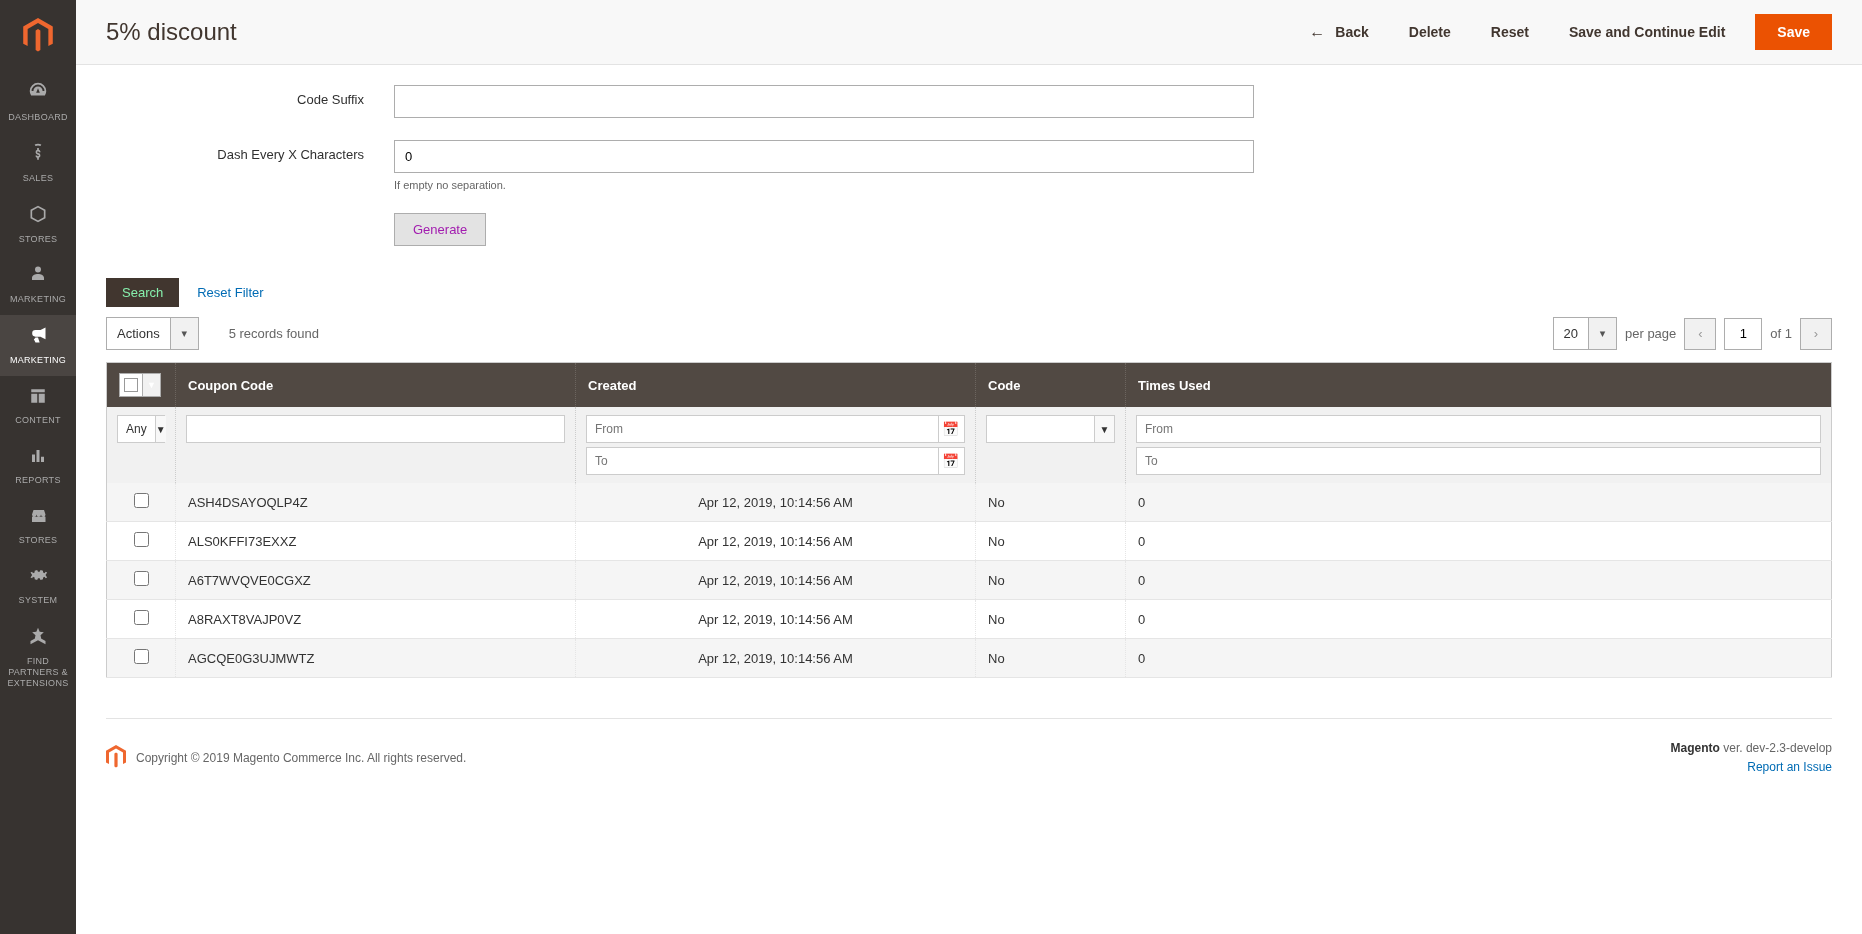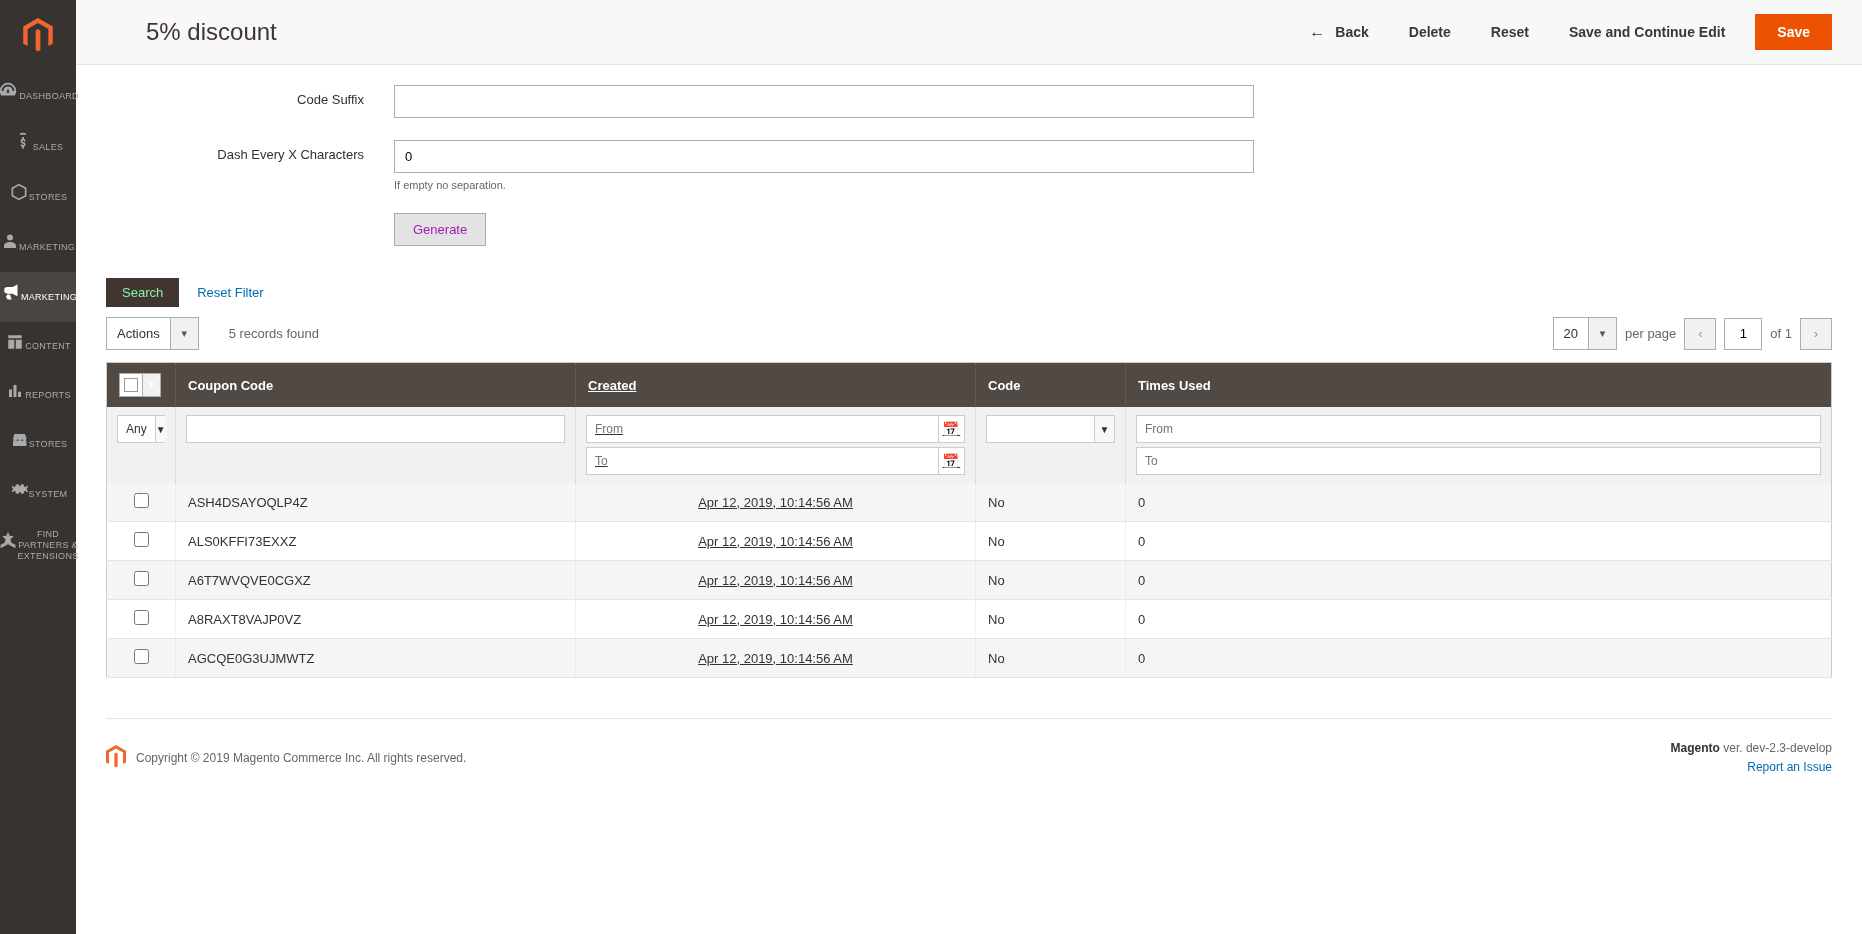--- a/index.html
+++ b/index.html
@@ -1,28 +1,28 @@
 <!DOCTYPE html>
 <html><head>
 <meta charset="utf-8">
 <style>
 * { margin: 0; padding: 0; box-sizing: border-box; }
 body { font-family: 'Helvetica Neue', Arial, sans-serif; font-size: 13px; color: #333; background: #fff; }
 
 
 .sidebar { position: fixed; left: 0; top: 0; width: 76px; height: 100vh; background: #373330; color: #aaa; z-index: 100; }
 .sidebar-logo { height: 70px; display: flex; align-items: center; justify-content: center; cursor: pointer; }
-.sidebar-item { display: flex; flex-direction: row; align-items: center; justify-content: center; padding: 10px 4px; color: #aaa; font-size: 9px; cursor: pointer; text-align: center; line-height: 1.2; }
+.sidebar-item { display: flex; flex-direction: column; align-items: center; justify-content: center; padding: 10px 4px; color: #aaa; font-size: 9px; cursor: pointer; text-align: center; line-height: 1.2; }
 .sidebar-item.active { background: #4a4542; color: #fff; }
 .sidebar-item .icon { font-size: 20px; margin-bottom: 5px; }
 .sidebar-item .label { letter-spacing: 0.3px; }
 
 
 .header { position: fixed; left: 76px; top: 0; right: 0; height: 65px; background: #f8f8f8; border-bottom: 1px solid #e3e3e3; display: flex; align-items: center; padding: 0 30px; z-index: 50; }
-.header-title { font-size: 24px; color: #41362f; font-weight: 400; margin-left: 40px; }
+.header-title { font-size: 24px; color: #41362f; font-weight: 400; }
 .header-actions { margin-left: auto; display: flex; align-items: center; gap: 0; }
 .header-btn { padding: 0 20px; height: 65px; display: flex; align-items: center; font-size: 14px; font-weight: 600; color: #41362f; cursor: pointer; background: transparent; border: none; }
 .header-btn.back::before { content: '←'; margin-right: 10px; font-size: 16px; }
 .header-btn.save { background: #eb5202; color: #fff; padding: 10px 22px; height: auto; border-radius: 0; margin-left: 10px; }
 
 
 .main { margin-left: 76px; padding-top: 65px; }
 .form-area { padding: 20px 30px 10px; }
 .form-row { display: flex; margin-bottom: 22px; }
 .form-label-col { width: 288px; text-align: right; padding-right: 30px; padding-top: 7px; font-size: 13px; color: #303030; }
@@ -61,21 +61,21 @@
 .date-icon { width: 28px; height: 28px; border: 1px solid #ccc; border-left: none; background: #fff; display: flex; align-items: center; justify-content: center; font-size: 14px; cursor: pointer; }
 .filter-select { height: 28px; border: 1px solid #ccc; display: flex; }
 .filter-select .val { flex: 1 1 auto; padding: 0 8px; display: flex; align-items: center; background: #fff; font-size: 12px; }
 .filter-select .caret-sm { width: 20px; border-left: 1px solid #ccc; display: flex; align-items: center; justify-content: center; background: #f8f8f8; cursor: pointer; font-size: 10px; }
 
 .grid-table tbody tr.data-row td { padding: 10px 12px; border-bottom: 1px solid #e5e5e5; border-right: 1px dotted #e5e5e5; font-size: 13px; color: #333; }
 .grid-table tbody tr.data-row td:last-child { border-right: none; }
 .grid-table tbody tr.data-row:nth-child(even) td { background: #f5f5f5; }
 .col-check { width: 64px; text-align: center; }
 .col-code { width: 400px; }
-.col-created { width: 400px; text-align: center; text-decoration: underline; }
+.col-created { width: 400px; text-align: center; }
 .col-uses { width: 150px; }
 .col-times { }
 
 .check-head { display: inline-flex; align-items: center; justify-content: center; background: #fff; border: 1px solid #adadad; height: 24px; }
 .check-head .cb { width: 14px; height: 14px; border: 1px solid #999; margin: 0 4px; background: #fff; }
 .check-head .caret-sm { width: 18px; height: 22px; display: flex; align-items: center; justify-content: center; font-size: 9px; border-left: 1px solid #adadad; background: #f1f1f1; cursor: pointer; }
 input[type="checkbox"].row-check { width: 15px; height: 15px; }
 
 
 .footer-sep { margin: 40px 30px 0; border-top: 1px solid #e3e3e3; }

